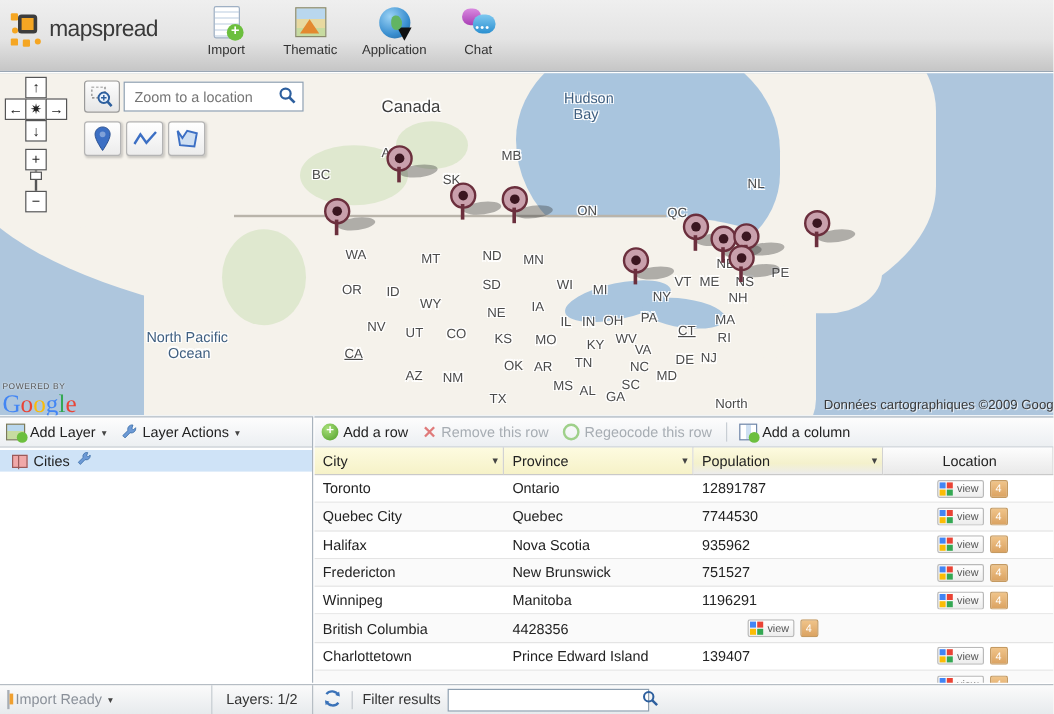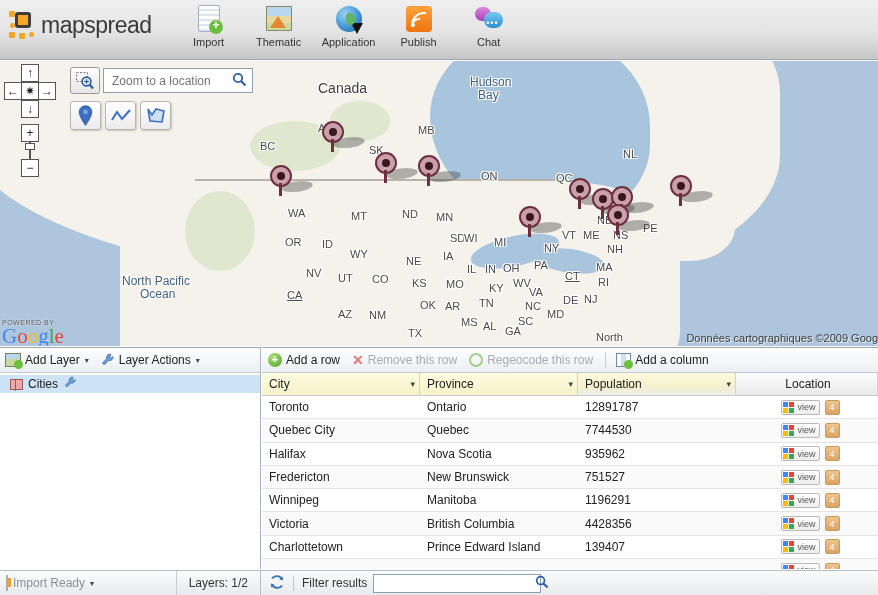--- a/index.html
+++ b/index.html
@@ -21,21 +21,21 @@
   #logo-wrap { display:flex; align-items:center; margin:10px 0 0 8px; }
   .logo-mark { width:30px; height:30px; position:relative; flex:none; }
   .logo-mark i { position:absolute; display:block; background:#f5a623; }
   .lm1 { left:7px; top:2px; width:16px; height:16px; border-radius:3px;
          border:3px solid #3d3d3d; background:#fdb913; }
   .lm2 { left:1px; top:1px; width:6px; height:6px; background:#3d3d3d; border-radius:1px;}
   .lm3 { left:2px; top:13px; width:5px; height:5px; background:#fdb913; border-radius:50%;}
   .lm4 { left:1px; top:22px; width:6px; height:6px; background:#3d3d3d; border-radius:1px;}
   .lm5 { left:11px; top:23px; width:6px; height:6px; background:#3d3d3d; border-radius:1px;}
   .lm6 { left:21px; top:22px; width:5px; height:5px; background:#fdb913; border-radius:50%;}
-  #logo-text { font-size:23px; color:#3a3a3a; letter-spacing:-0.5px; margin-left:3px; }
+  #logo-text { font-size:19px; color:#3a3a3a; letter-spacing:-0.5px; margin-left:3px; }
 
   .hdr-btn {
     width:70px; height:58px; display:flex; flex-direction:column;
     align-items:center; justify-content:flex-start; padding-top:4px;
     cursor:pointer; text-decoration:none; color:#333;
   }
   .hdr-btn .ic { width:30px; height:30px; position:relative; }
   .hdr-btn .lbl { font-size:11px; margin-top:2px; }
   #toolbar-buttons { display:flex; margin-left:22px; margin-top:0; }
 
@@ -346,30 +346,20 @@
     <div class="hdr-btn">
       <div class="ic">
           <div class="ic-globe">
             <span class="arr"></span>
           </div>
         </div>
       <div class="lbl">Application</div>
     </div>
     <div class="hdr-btn">
       <div class="ic">
-        <div class="ic-rss">
-            <i class="a2"></i>
-            <i class="a1"></i>
-            <i class="d"></i>
-          </div>
-      </div>
-      <div class="lbl">Publish</div>
-    </div>
-    <div class="hdr-btn">
-      <div class="ic">
         <div class="ic-chat">
             <span class="b1"></span>
             <span class="b2"></span>
             <span class="dots">•••</span>
           </div>
       </div>
       <div class="lbl">Chat</div>
     </div>
   </div>
 </div>
@@ -403,21 +393,21 @@
       <div class="map-label" style="left: 556px; top: 111px;">QC</div>
       <div class="map-label" style="left: 623px; top: 87px;">NL</div>
       <div class="map-label" style="left: 597px; top: 153px;">NB</div>
       <div class="map-label" style="left: 613px; top: 168px;">NS</div>
       <div class="map-label" style="left: 643px; top: 161px;">PE</div>
       <div class="map-label" style="left: 288px; top: 146px;">WA</div>
       <div class="map-label" style="left: 285px; top: 175px;">OR</div>
       <div class="map-label" style="left: 322px; top: 177px;">ID</div>
       <div class="map-label" style="left: 351px; top: 149px;">MT</div>
       <div class="map-label" style="left: 402px; top: 147px;">ND</div>
-      <div class="map-label" style="left: 402px; top: 171px; margin-left: 48px;">SD</div>
+      <div class="map-label" style="left: 402px; top: 171px;">SD</div>
       <div class="map-label" style="left: 436px; top: 150px;">MN</div>
       <div class="map-label" style="left: 464px; top: 171px;">WI</div>
       <div class="map-label" style="left: 494px; top: 175px;">MI</div>
       <div class="map-label" style="left: 443px; top: 189px;">IA</div>
       <div class="map-label" style="left: 406px; top: 194px;">NE</div>
       <div class="map-label" style="left: 350px; top: 187px;">WY</div>
       <div class="map-label" style="left: 306px; top: 206px;">NV</div>
       <div class="map-label" style="left: 338px; top: 211px;">UT</div>
       <div class="map-label" style="left: 372px; top: 212px;">CO</div>
       <div class="map-label" style="left: 412px; top: 216px;">KS</div>
@@ -735,21 +725,20 @@
               <i class="q2"></i>
               <i class="q3"></i>
               <i class="q4"></i>
             </span>
             <span class="view-lbl">view</span>
           </span>
           <span class="num-badge">4</span>
         </div>
       </div>
       <div class="row alt">
-        <div class="cell c-city">Victoria</div>
         <div class="cell c-prov">British Columbia</div>
         <div class="cell c-pop">4428356</div>
         <div class="cell c-loc">
           <span class="view-btn">
             <span class="gsq">
               <i class="q1"></i>
               <i class="q2"></i>
               <i class="q3"></i>
               <i class="q4"></i>
             </span>

